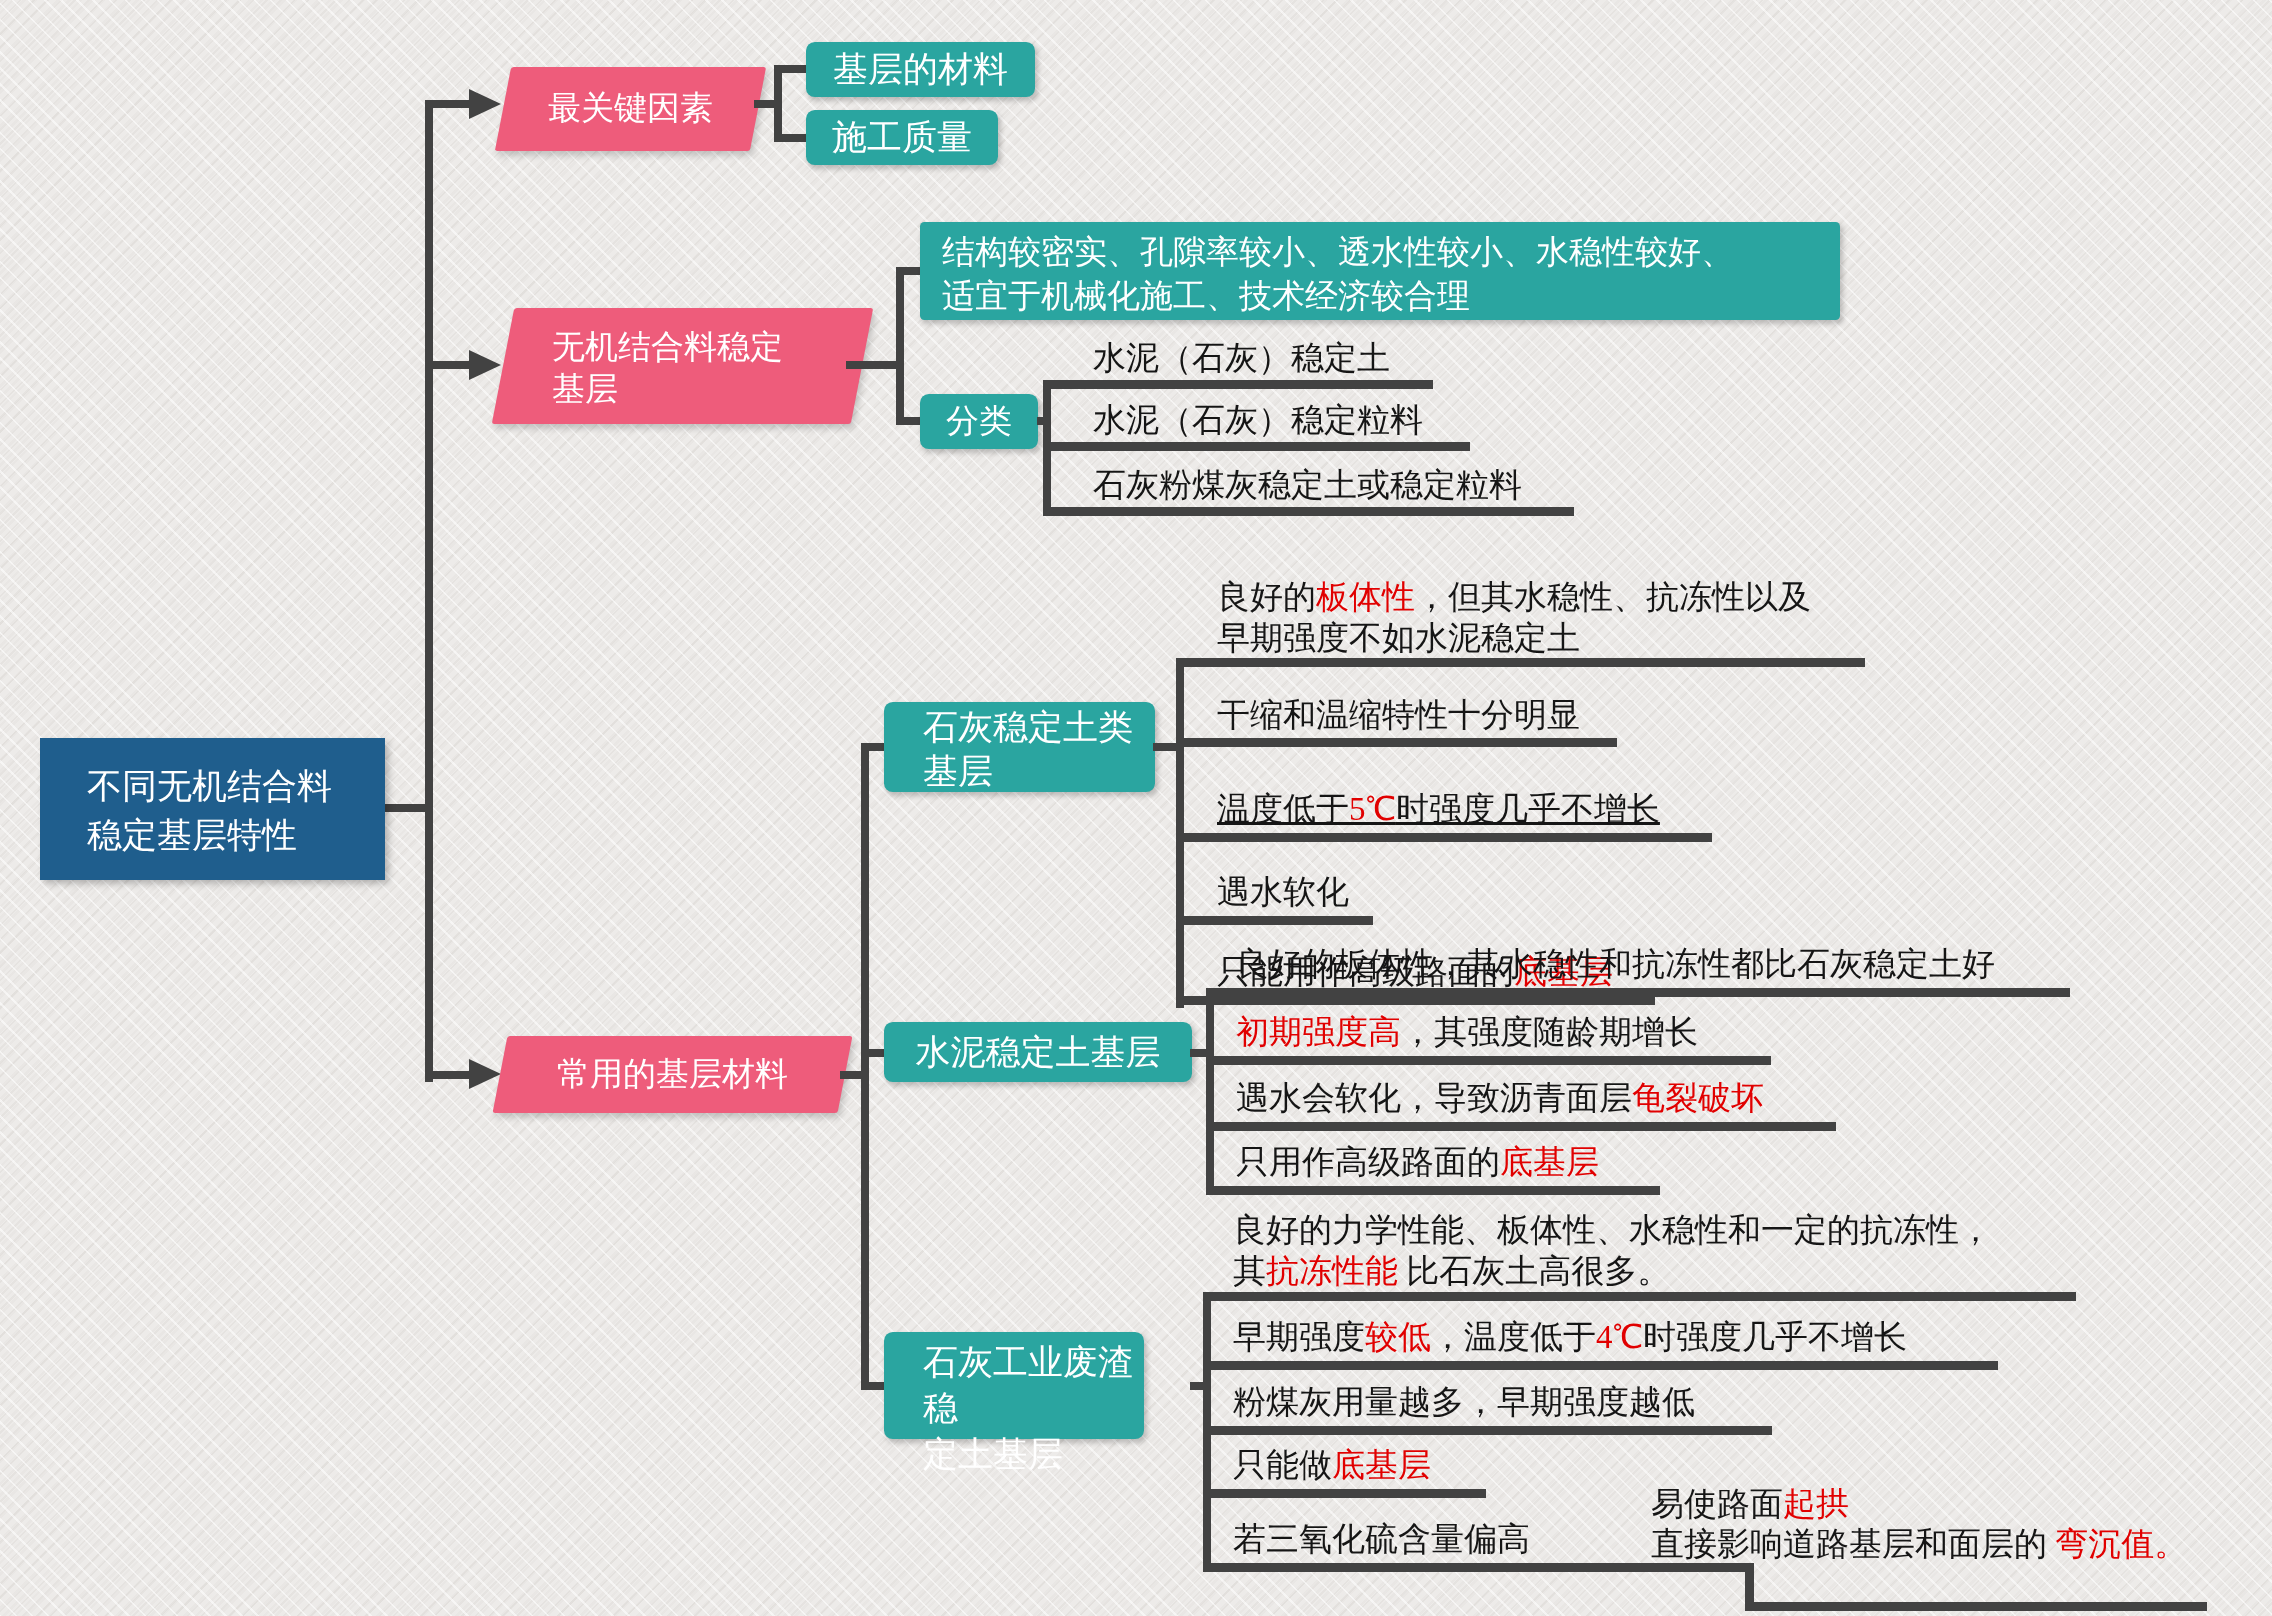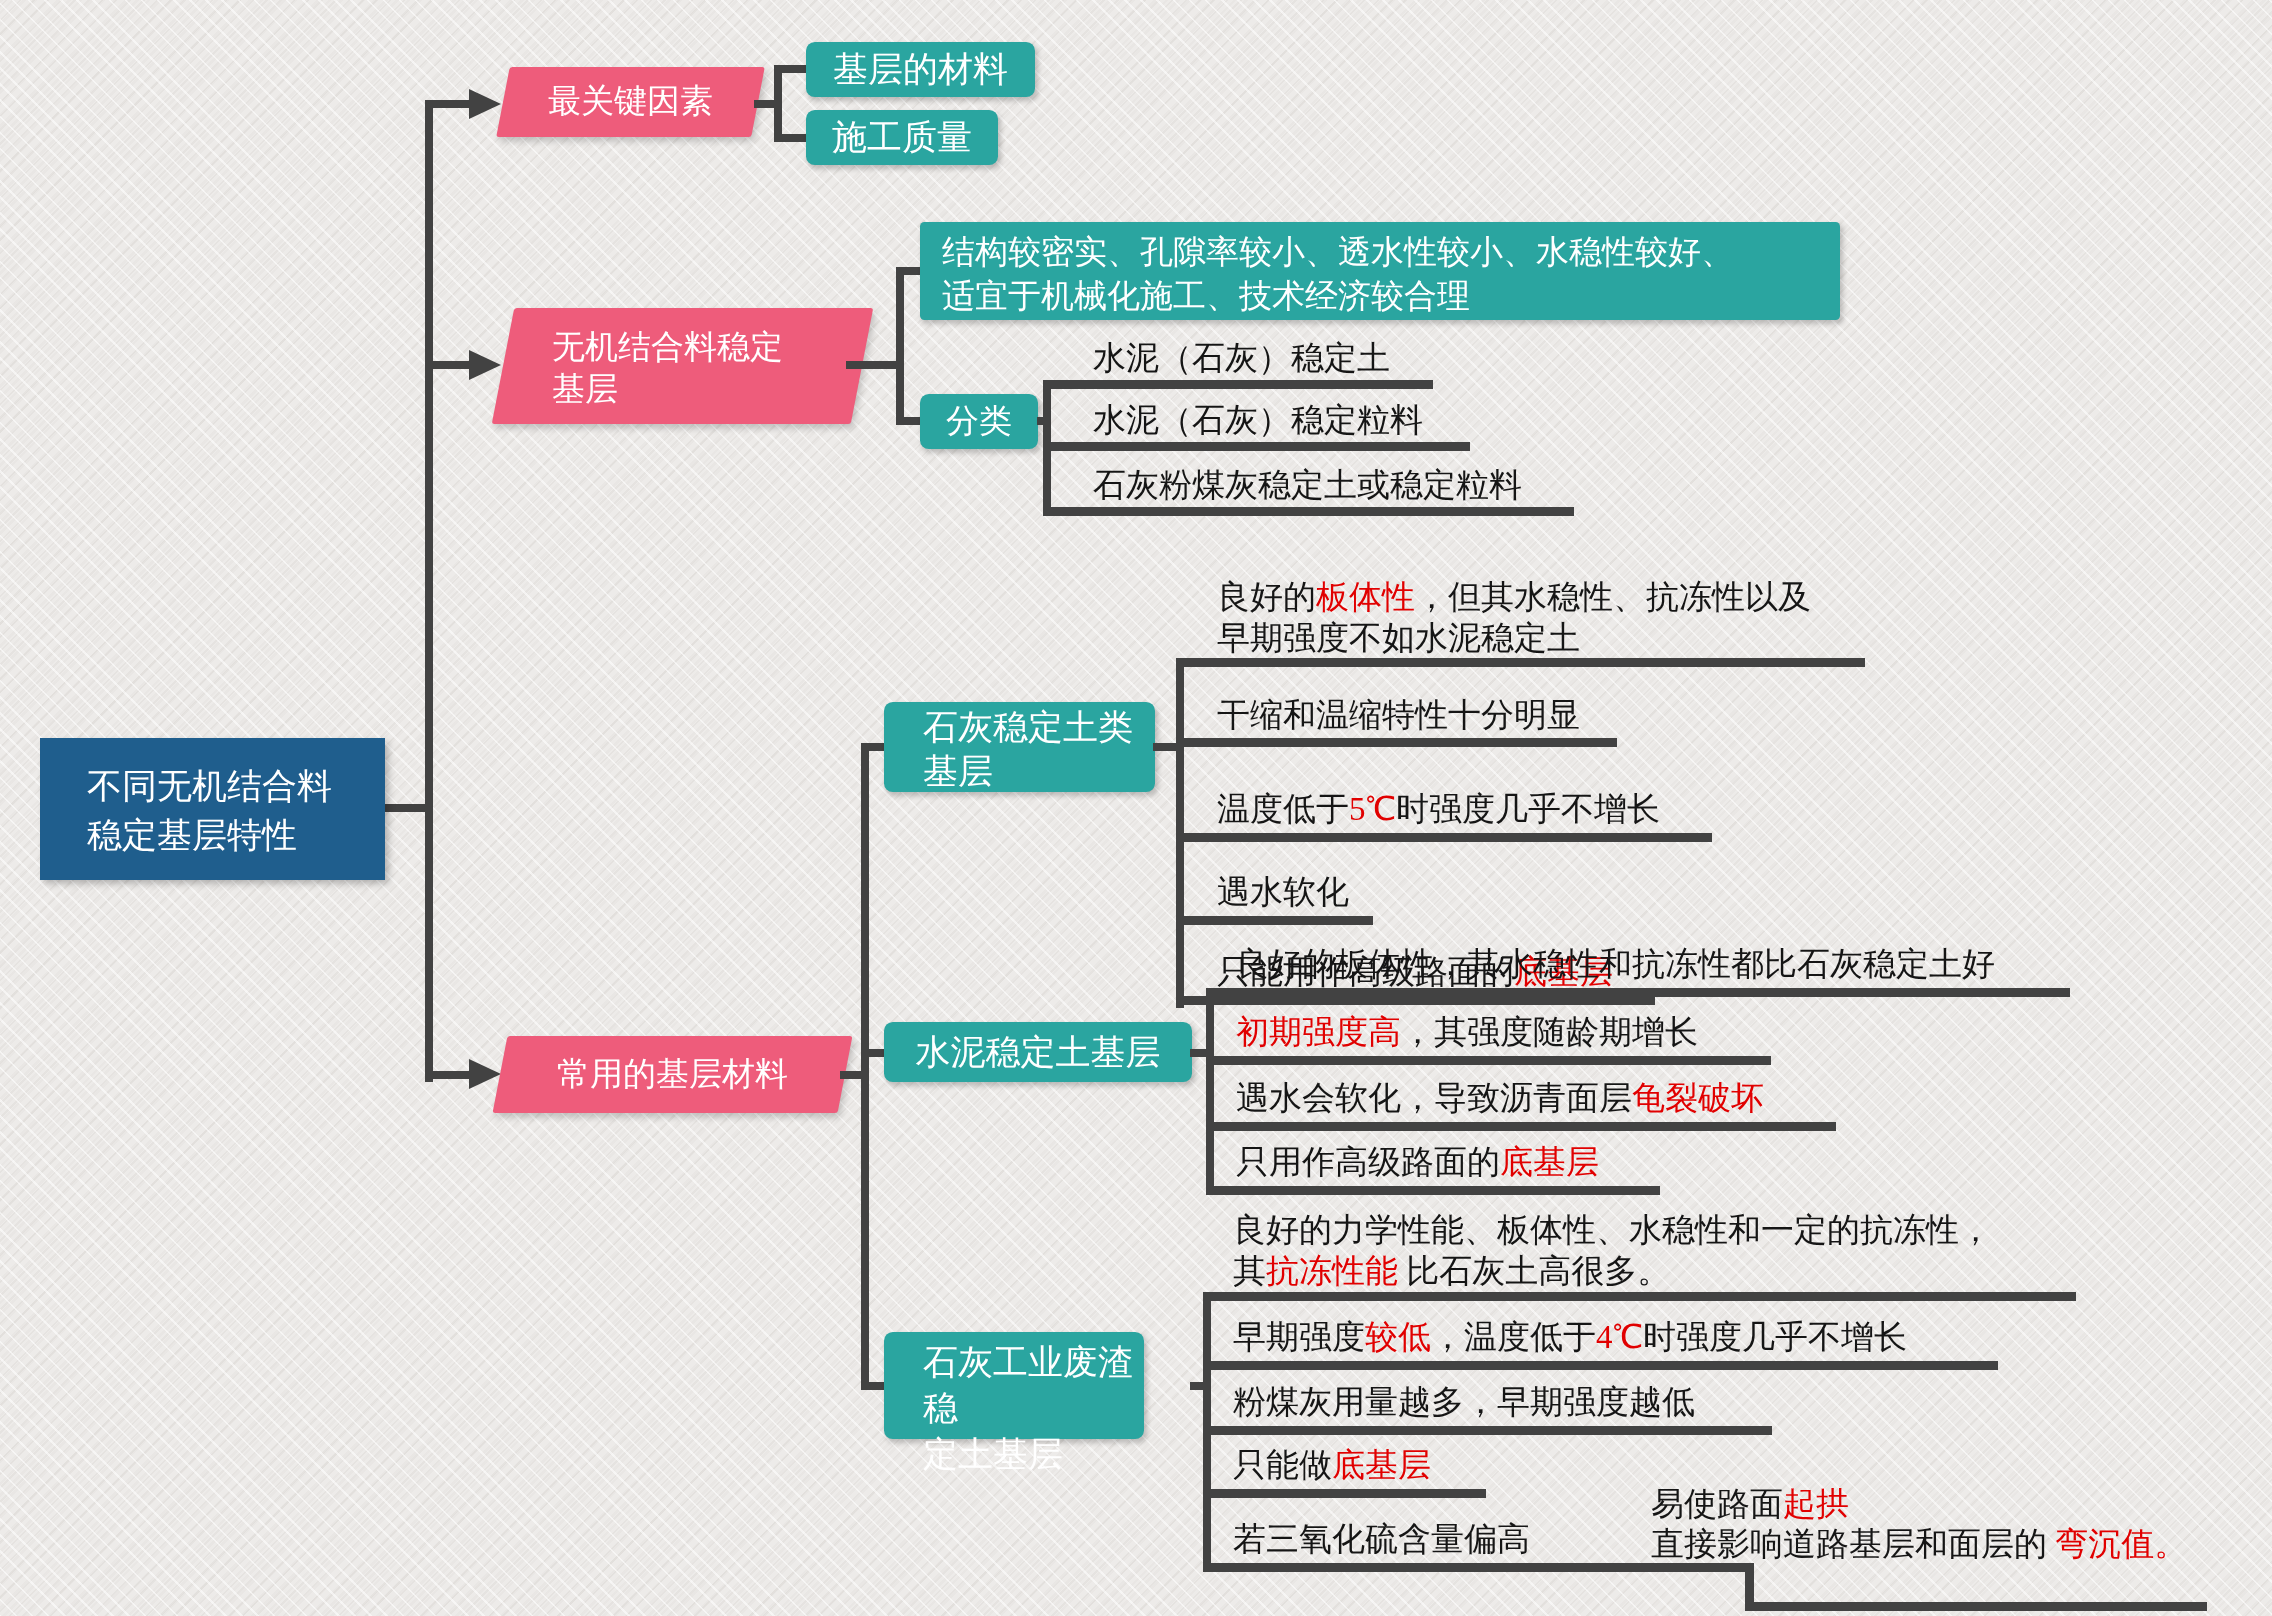--- a/index.html
+++ b/index.html
@@ -71,21 +71,21 @@
   <div class="arrow" style="left:469px;top:350px;"></div>
 
   <div class="h" style="left:425px;top:1071px;width:47px;height:8px;"></div>
   <div class="arrow" style="left:469px;top:1059px;"></div>
 
   <div class="rootbox" style="left:40px;top:738px;width:345px;height:142px;font-size:35px;line-height:49px;padding:23px 0 0 47px;box-sizing:border-box;">
     <div>不同无机结合料</div>
     <div>稳定基层特性</div>
   </div>
 
-  <div class="para center" style="left:503px;top:67px;width:255px;height:70px;">
+  <div class="para center" style="left:503px;top:67px;width:255px;height:84px;">
     <div class="skin"></div>
     <div class="lbl">最关键因素</div>
   </div>
   <div class="h" style="left:754px;top:100px;width:23px;height:8px;"></div>
   <div class="v" style="left:774px;top:65px;width:8px;height:77px;"></div>
   <div class="h" style="left:774px;top:65px;width:33px;height:8px;"></div>
   <div class="h" style="left:774px;top:134px;width:33px;height:8px;"></div>
   <div class="tbox center" style="left:806px;top:42px;width:229px;height:55px;font-size:35px;">
     <span>基层的材料</span>
   </div>
@@ -147,21 +147,21 @@
       <div><span>良好的</span><span class="red">板体性</span><span>，但其水稳性、抗冻性以及</span></div>
       <div><span>早期强度不如水泥稳定土</span></div>
     </div>
 
   <div class="u" style="left:1176px;top:738px;width:441px;height:8.8px;"></div>
   <div class="item" style="left:1217px;top:695px;">
       <div><span>干缩和温缩特性十分明显</span></div>
     </div>
 
   <div class="u" style="left:1176px;top:833px;width:536px;height:8.8px;"></div>
-  <div class="item" style="left:1217px;top:789px;">
+  <div class="item" style="left:1217px;top:789px;text-decoration:underline;">
       <div><span>温度低于</span><span class="red">5℃</span><span>时强度几乎不增长</span></div>
     </div>
 
   <div class="u" style="left:1176px;top:916px;width:197px;height:8.8px;"></div>
   <div class="item" style="left:1217px;top:872px;">
       <div><span>遇水软化</span></div>
     </div>
 
   <div class="u" style="left:1176px;top:996px;width:479px;height:8.8px;"></div>
   <div class="item" style="left:1217px;top:952px;">

